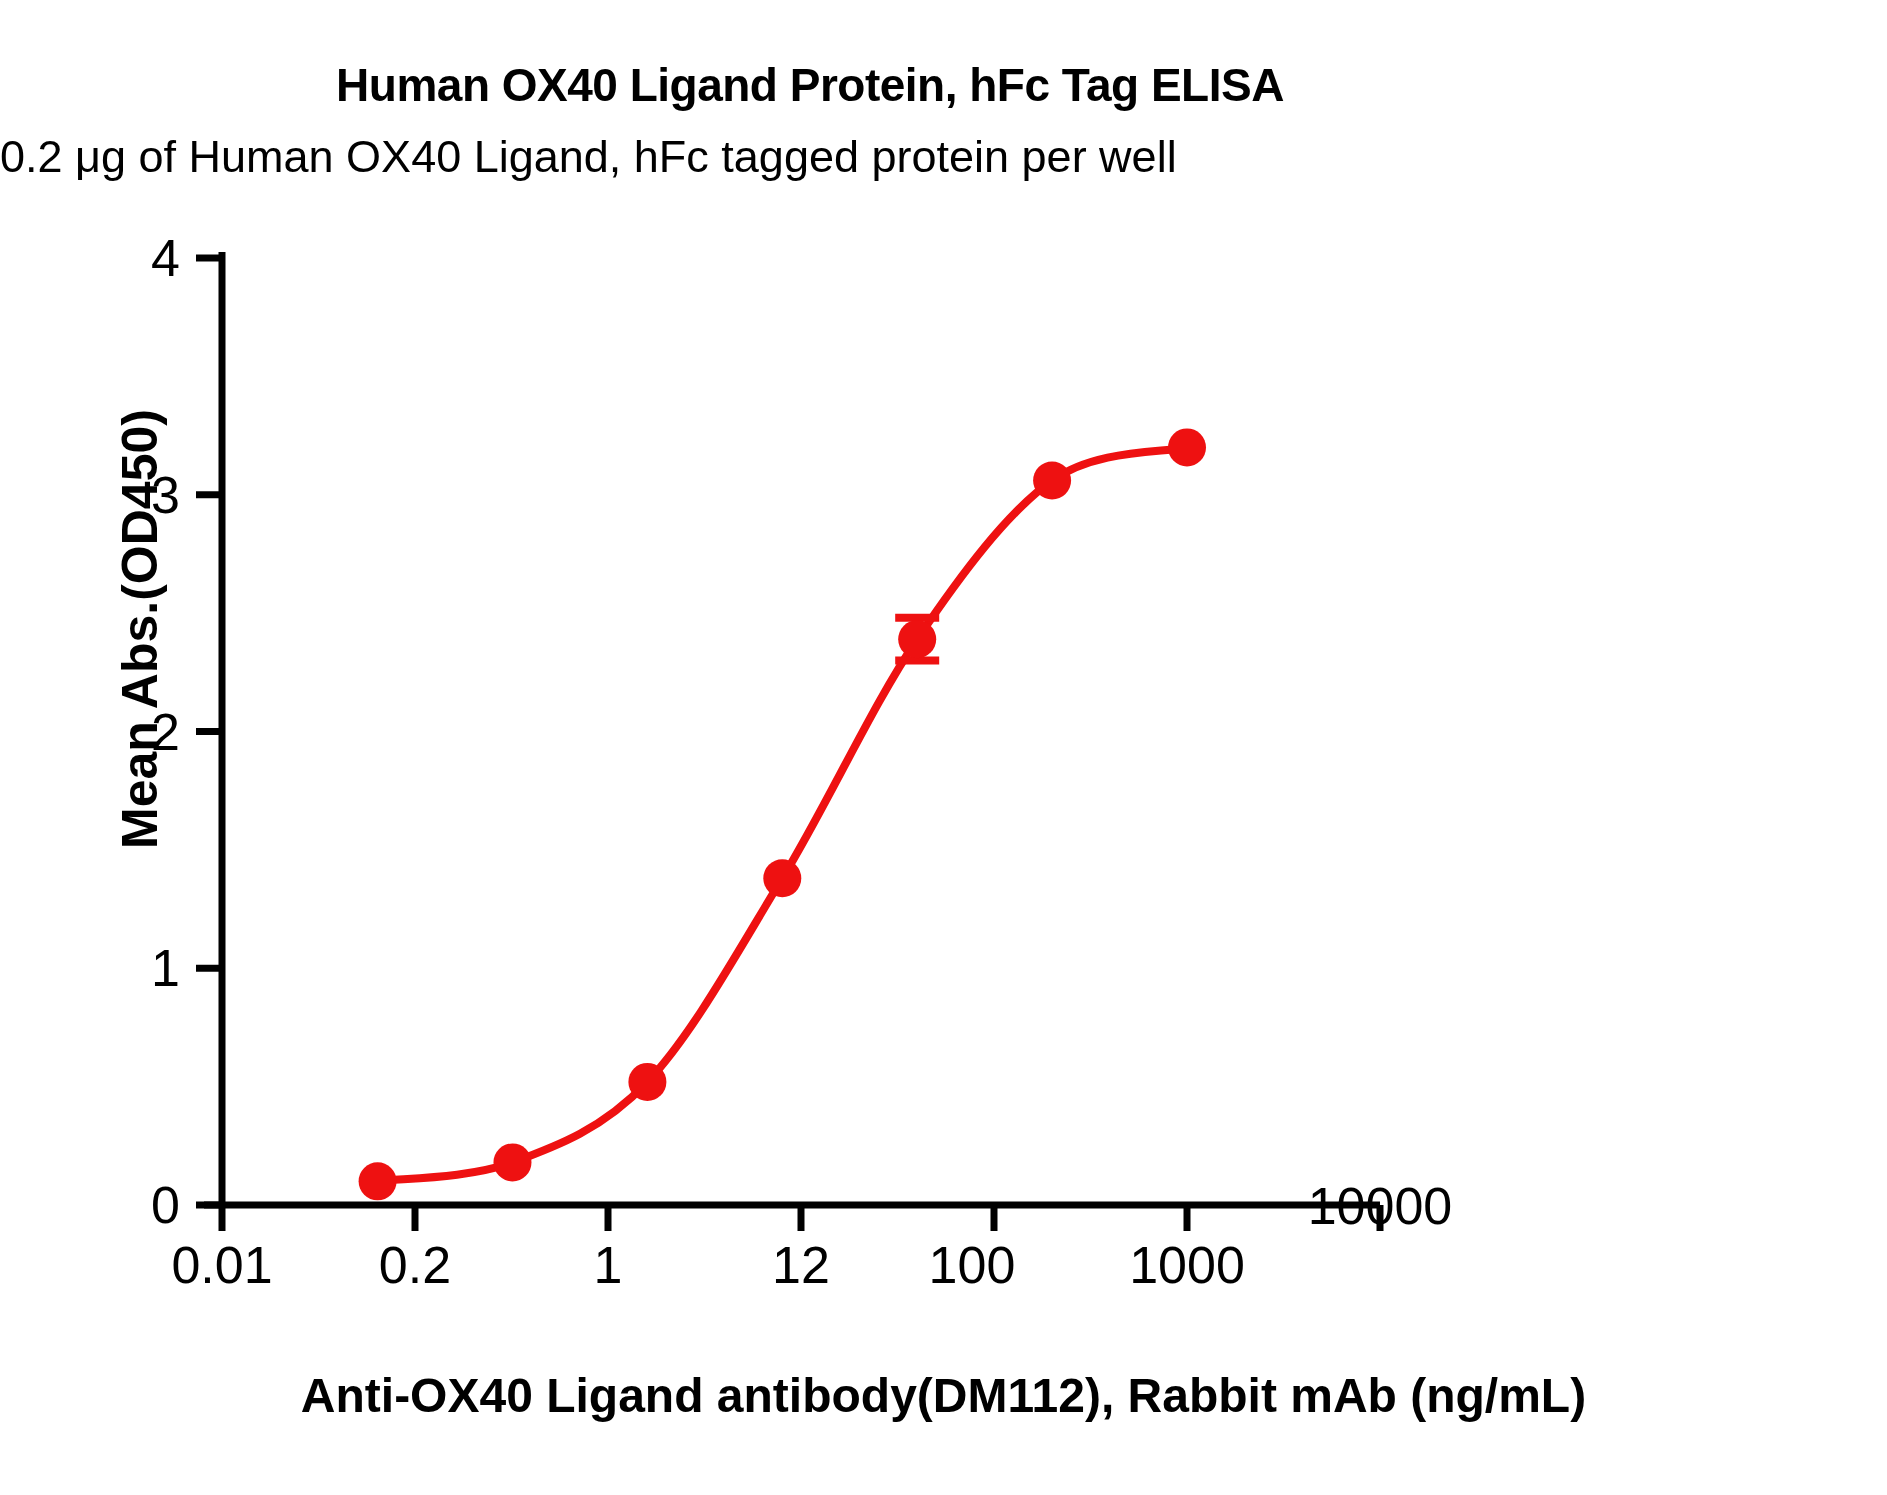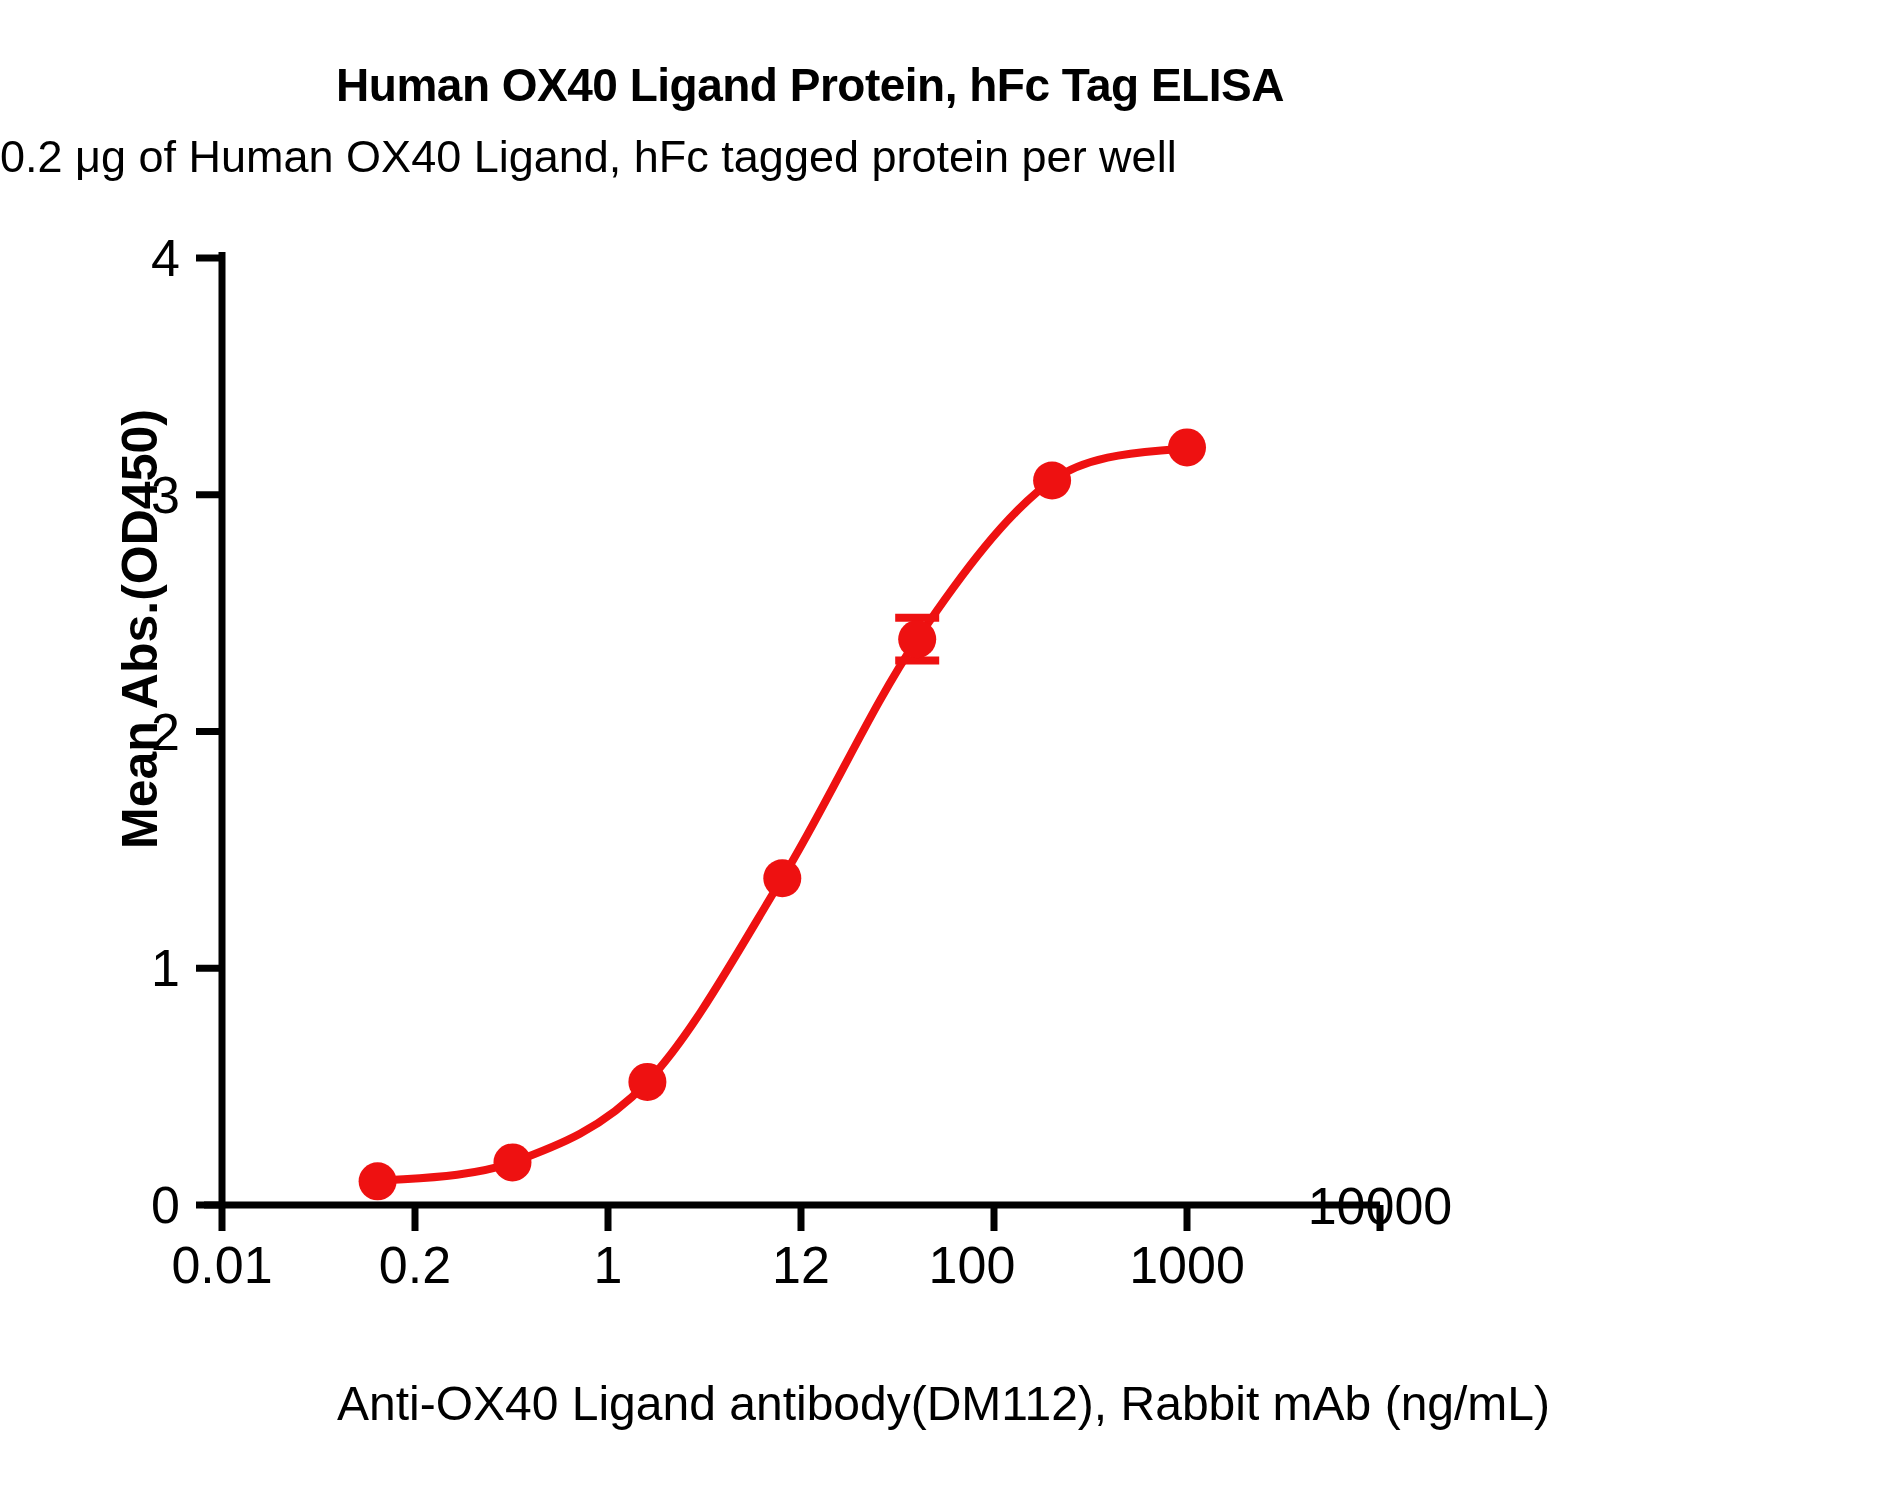--- a/index.html
+++ b/index.html
@@ -23,23 +23,22 @@
 
   .ylabel{
     position:absolute;
     left:-180px;top:600px;width:640px;
     transform:rotate(-90deg);transform-origin:center center;
     text-align:center;font-weight:bold;font-size:50px;color:#000;
     white-space:nowrap;
   }
   .xlabel{
     position:absolute;left:0;top:1368px;width:1887px;
-    text-align:center;font-weight:normal;font-size:48px;color:#000;
+    text-align:center;font-weight:bold;font-size:48px;color:#000;
     white-space:nowrap;
-    margin-top:8px;
   }
 
   .plotsvg{position:absolute;left:0;top:0;}
 
   .ytick-label{
     position:absolute;text-align:right;width:120px;
     font-size:52px;color:#000;font-weight:normal;
     transform:translateY(-50%);
   }
   .xtick-label{

